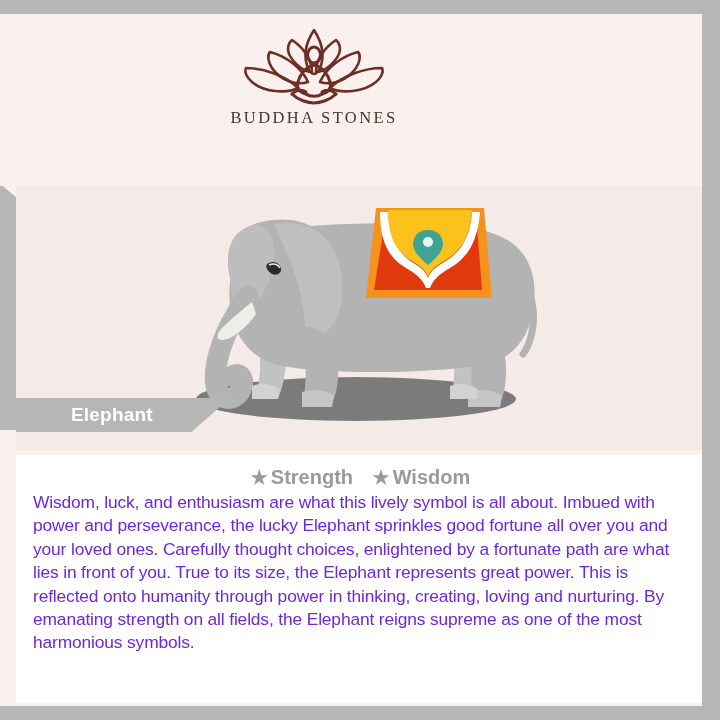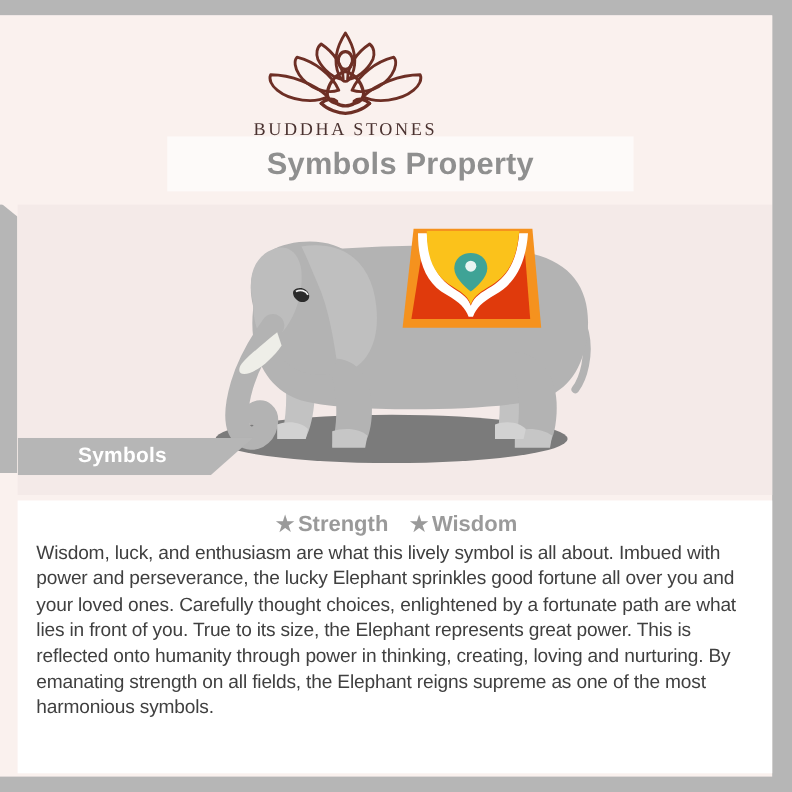--- a/index.html
+++ b/index.html
@@ -143,21 +143,21 @@
     line-height: 1.0;
     margin: 6px 0 4px 0;
     white-space: nowrap;
   }
   .attr { display: inline-block; margin: 0 7px; }
   .attr-star { font-size: 19px; margin-right: 3px; }
 
   #body-text {
     font-size: 17.4px;
     line-height: 1.345;
-    color: #404040;
+    color: #6d28d9;
     text-align: left;
     margin: 0;
     letter-spacing: -0.15px;
   }
 </style>
 </head>
 <body>
 
 <div id="card">
 
@@ -196,23 +196,20 @@
           <path d="M62 70 C 66 66, 72 65, 76 68"></path>
           <path d="M106 70 C 102 66, 96 65, 92 68"></path>
 
           <path d="M76 70 C 80 73, 88 73, 92 70"></path>
         </g>
       </svg>
       <span id="logo-wordmark">BUDDHA STONES</span>
     </div>
   </div>
 
-  <div id="title-banner">
-    <span id="title-text">Symbols Property</span>
-  </div>
 
   <div id="stage">
     <svg id="elephant-illustration" width="686" height="264" viewBox="0 0 686 264">
 
       <ellipse cx="340" cy="213" rx="160" ry="22" fill="#7b7b7b"></ellipse>
 
       <path d="M440 120 C 462 124, 470 150, 466 180 C 464 196, 462 206, 456 212
                L 436 212 C 438 196, 440 178, 436 160 Z" fill="#c2c2c2"></path>
 
       <path d="M250 120 C 266 126, 272 150, 270 176 C 269 192, 266 204, 262 212
@@ -303,21 +300,21 @@
                C 410 85, 406 81, 396 75
                C 379 65, 372 50, 372 24 Z" fill="#fbc21b"></path>
 
       <path d="M412 44 C 421 44, 427 50, 427 58 C 427 66, 418 74, 412 79
                C 406 74, 397 66, 397 58 C 397 50, 403 44, 412 44 Z" fill="#3fa396"></path>
       <circle cx="412" cy="56" r="5" fill="#e8f4f2"></circle>
     </svg>
   </div>
 
   <div id="name-banner">
-    <span id="name-text">Symbols</span>
+    <span id="name-text">Elephant</span>
   </div>
 
   <div id="desc-panel">
     <div id="attributes">
       <span class="attr">
         <span class="attr-star">★</span><span>Strength</span>
       </span>
       <span class="attr">
         <span class="attr-star">★</span><span>Wisdom</span>
       </span>

